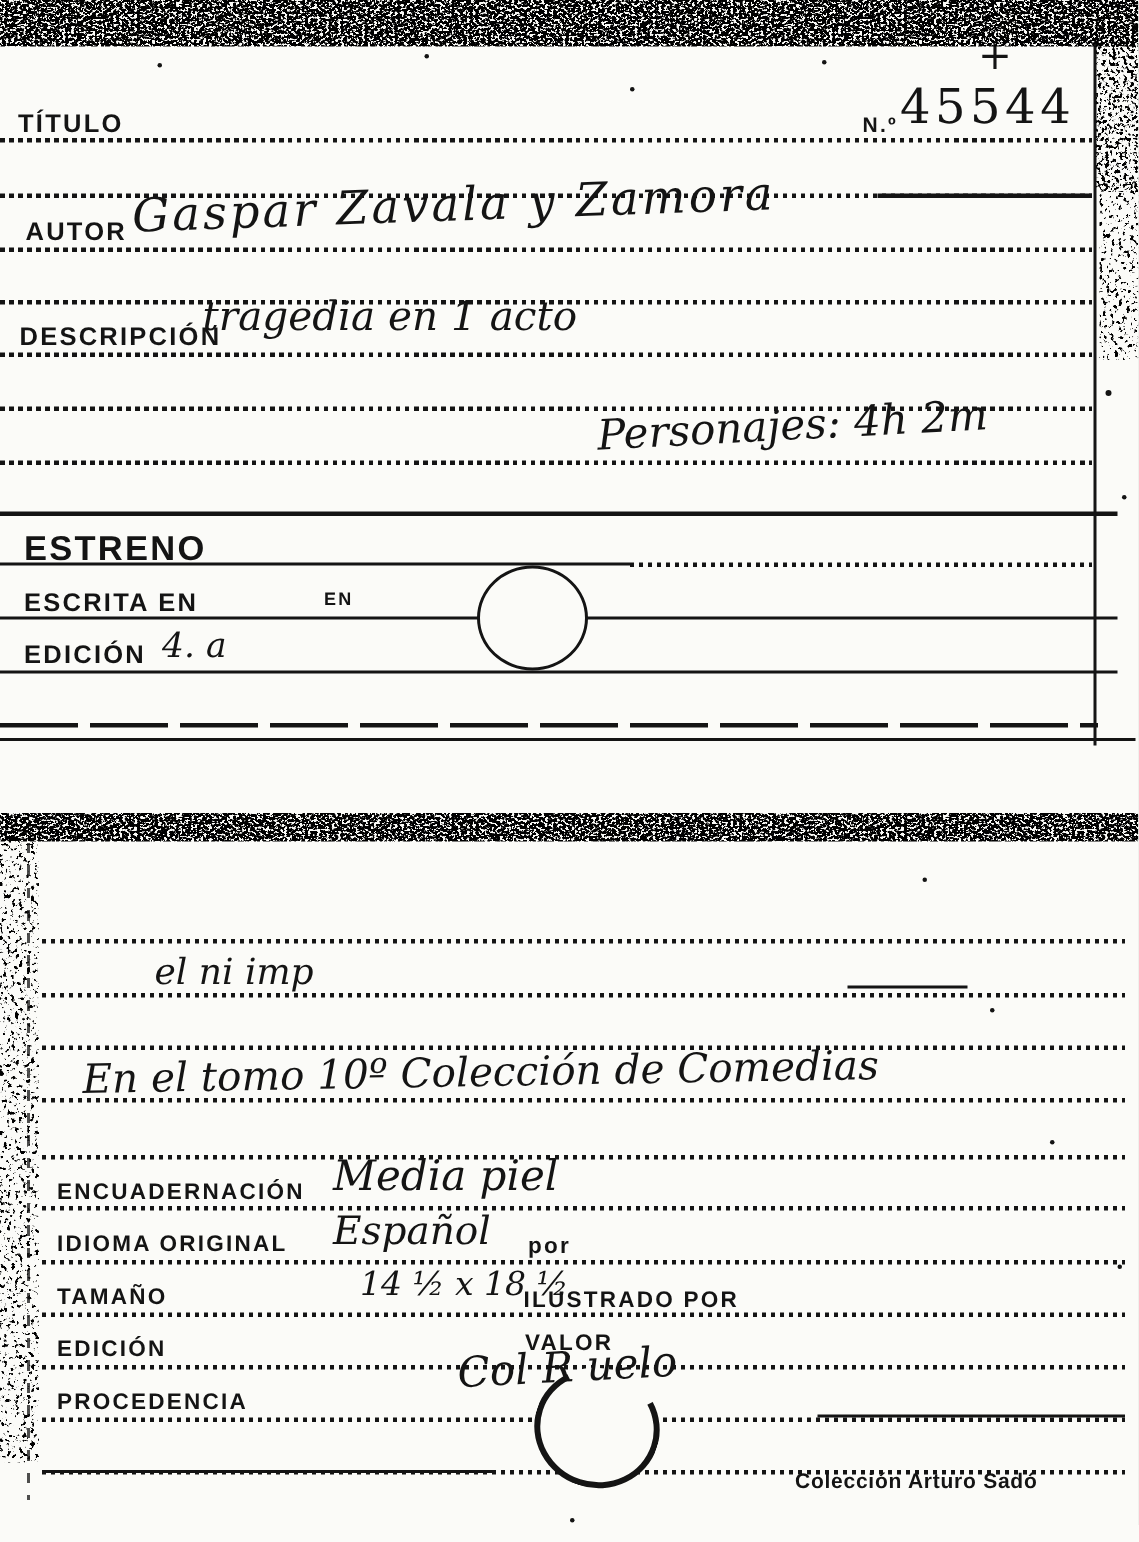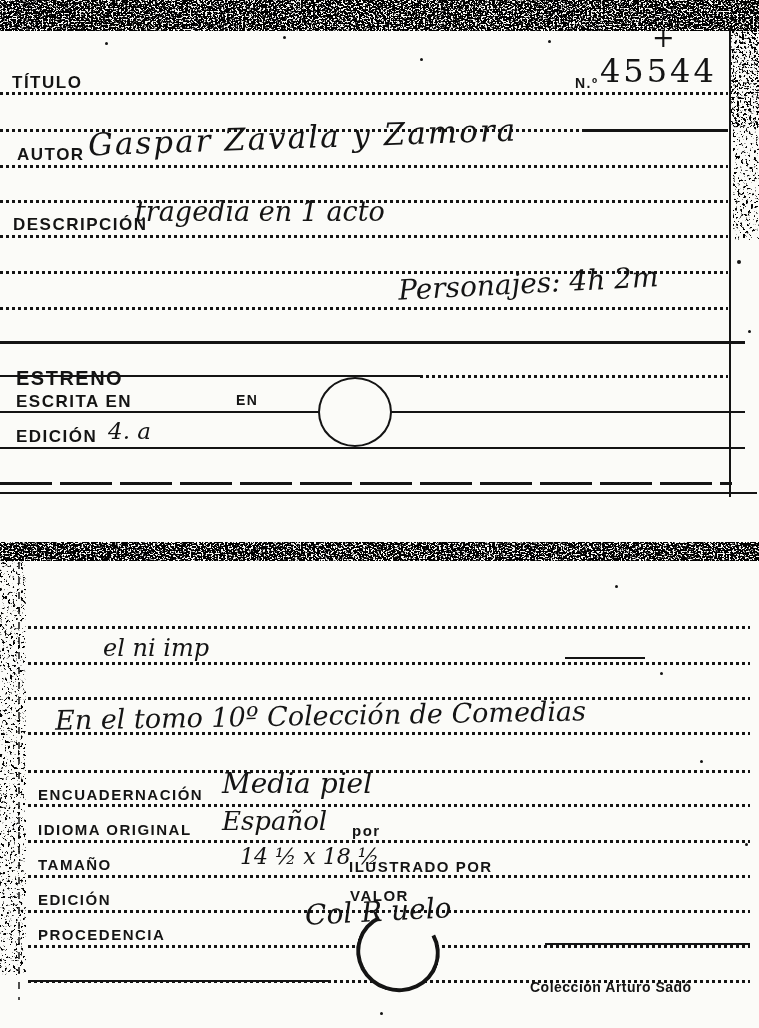--- a/index.html
+++ b/index.html
@@ -119,23 +119,23 @@
   <div class="broken z1" style="left:0;top:482px;width:732px"></div>
   <div class="solid z1" style="left:0;top:492px;width:757px;height:2px"></div>
   <div class="vline z1" style="left:729px;top:28px;height:469px"></div>
 
   <div class="hole hole-top z2" style="left:318px;top:377px;width:70px;height:66px"></div>
 
   <div class="abs lbl z3" style="left:12px;top:74px;font-size:17px">TÍTULO</div>
   <div class="abs lbl z3" style="left:575px;top:76px;font-size:14px">N.º</div>
   <div class="abs lbl z3" style="left:17px;top:146px;font-size:17px">AUTOR</div>
   <div class="abs lbl z3" style="left:13px;top:216px;font-size:17px">DESCRIPCIÓN</div>
-  <div class="abs lbl z3" style="left:16px;top:368px;font-size:20px">ESTRENO</div>
+  <div class="abs lbl z3" style="left:16px;top:354px;font-size:23px">ESTRENO</div>
   <div class="abs lbl z3" style="left:16px;top:393px;font-size:17px">ESCRITA EN</div>
-  <div class="abs lbl z3" style="left:236px;top:393px;font-size:14px">EN</div>
+  <div class="abs lbl z3" style="left:216px;top:393px;font-size:12px">EN</div>
   <div class="abs lbl z3" style="left:16px;top:428px;font-size:17px">EDICIÓN</div>
 
   <div class="abs hw-print z3" style="left:600px;top:55px;font-size:32px;letter-spacing:3px">45544</div>
   <div class="abs hw-print z3" style="left:652px;top:24px;font-size:27px">+</div>
   <div class="abs hw z3" style="left:88px;top:122px;font-size:31px;letter-spacing:2px;transform:rotate(-2deg)">Gaspar Zavala y Zamora</div>
   <div class="abs hw z3" style="left:135px;top:198px;font-size:27px">tragedia en 1 acto</div>
   <div class="abs hw z3" style="left:398px;top:270px;font-size:28px;transform:rotate(-3deg)">Personajes: 4h 2m</div>
   <div class="abs hw z3" style="left:108px;top:420px;font-size:23px">4. a</div>
 
   <div class="dot z1" style="left:28px;top:626px;width:722px"></div>

